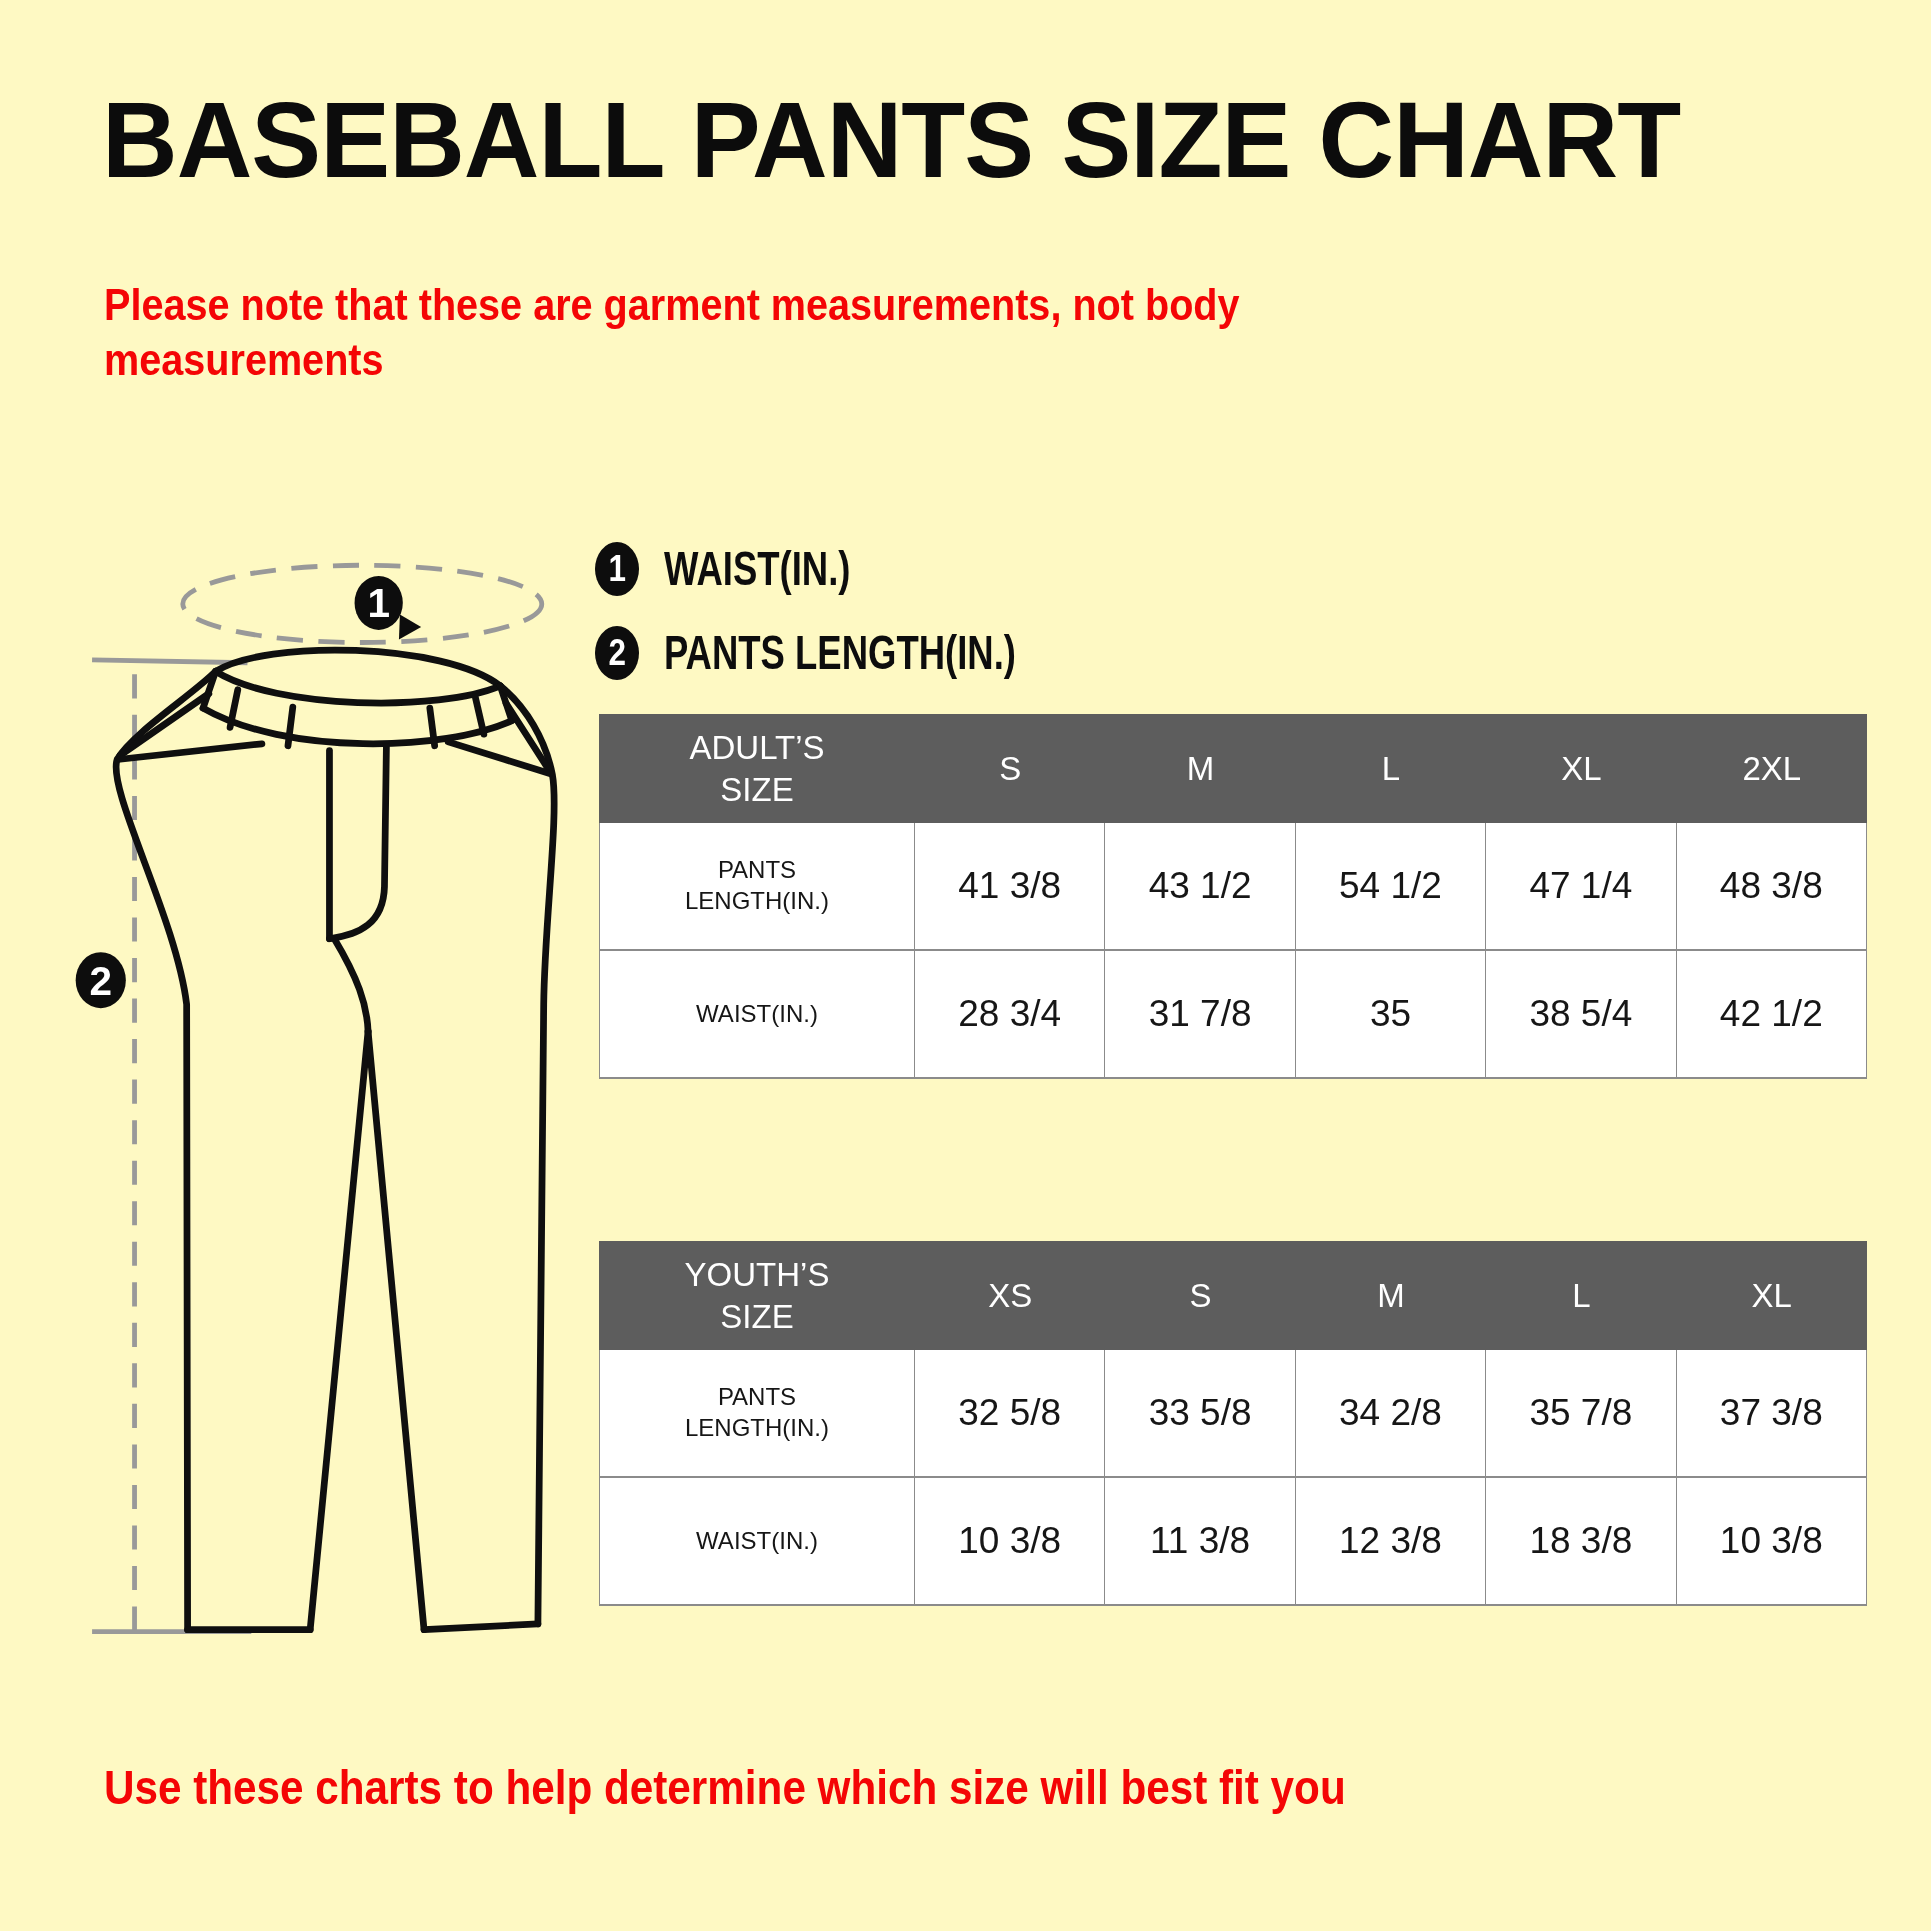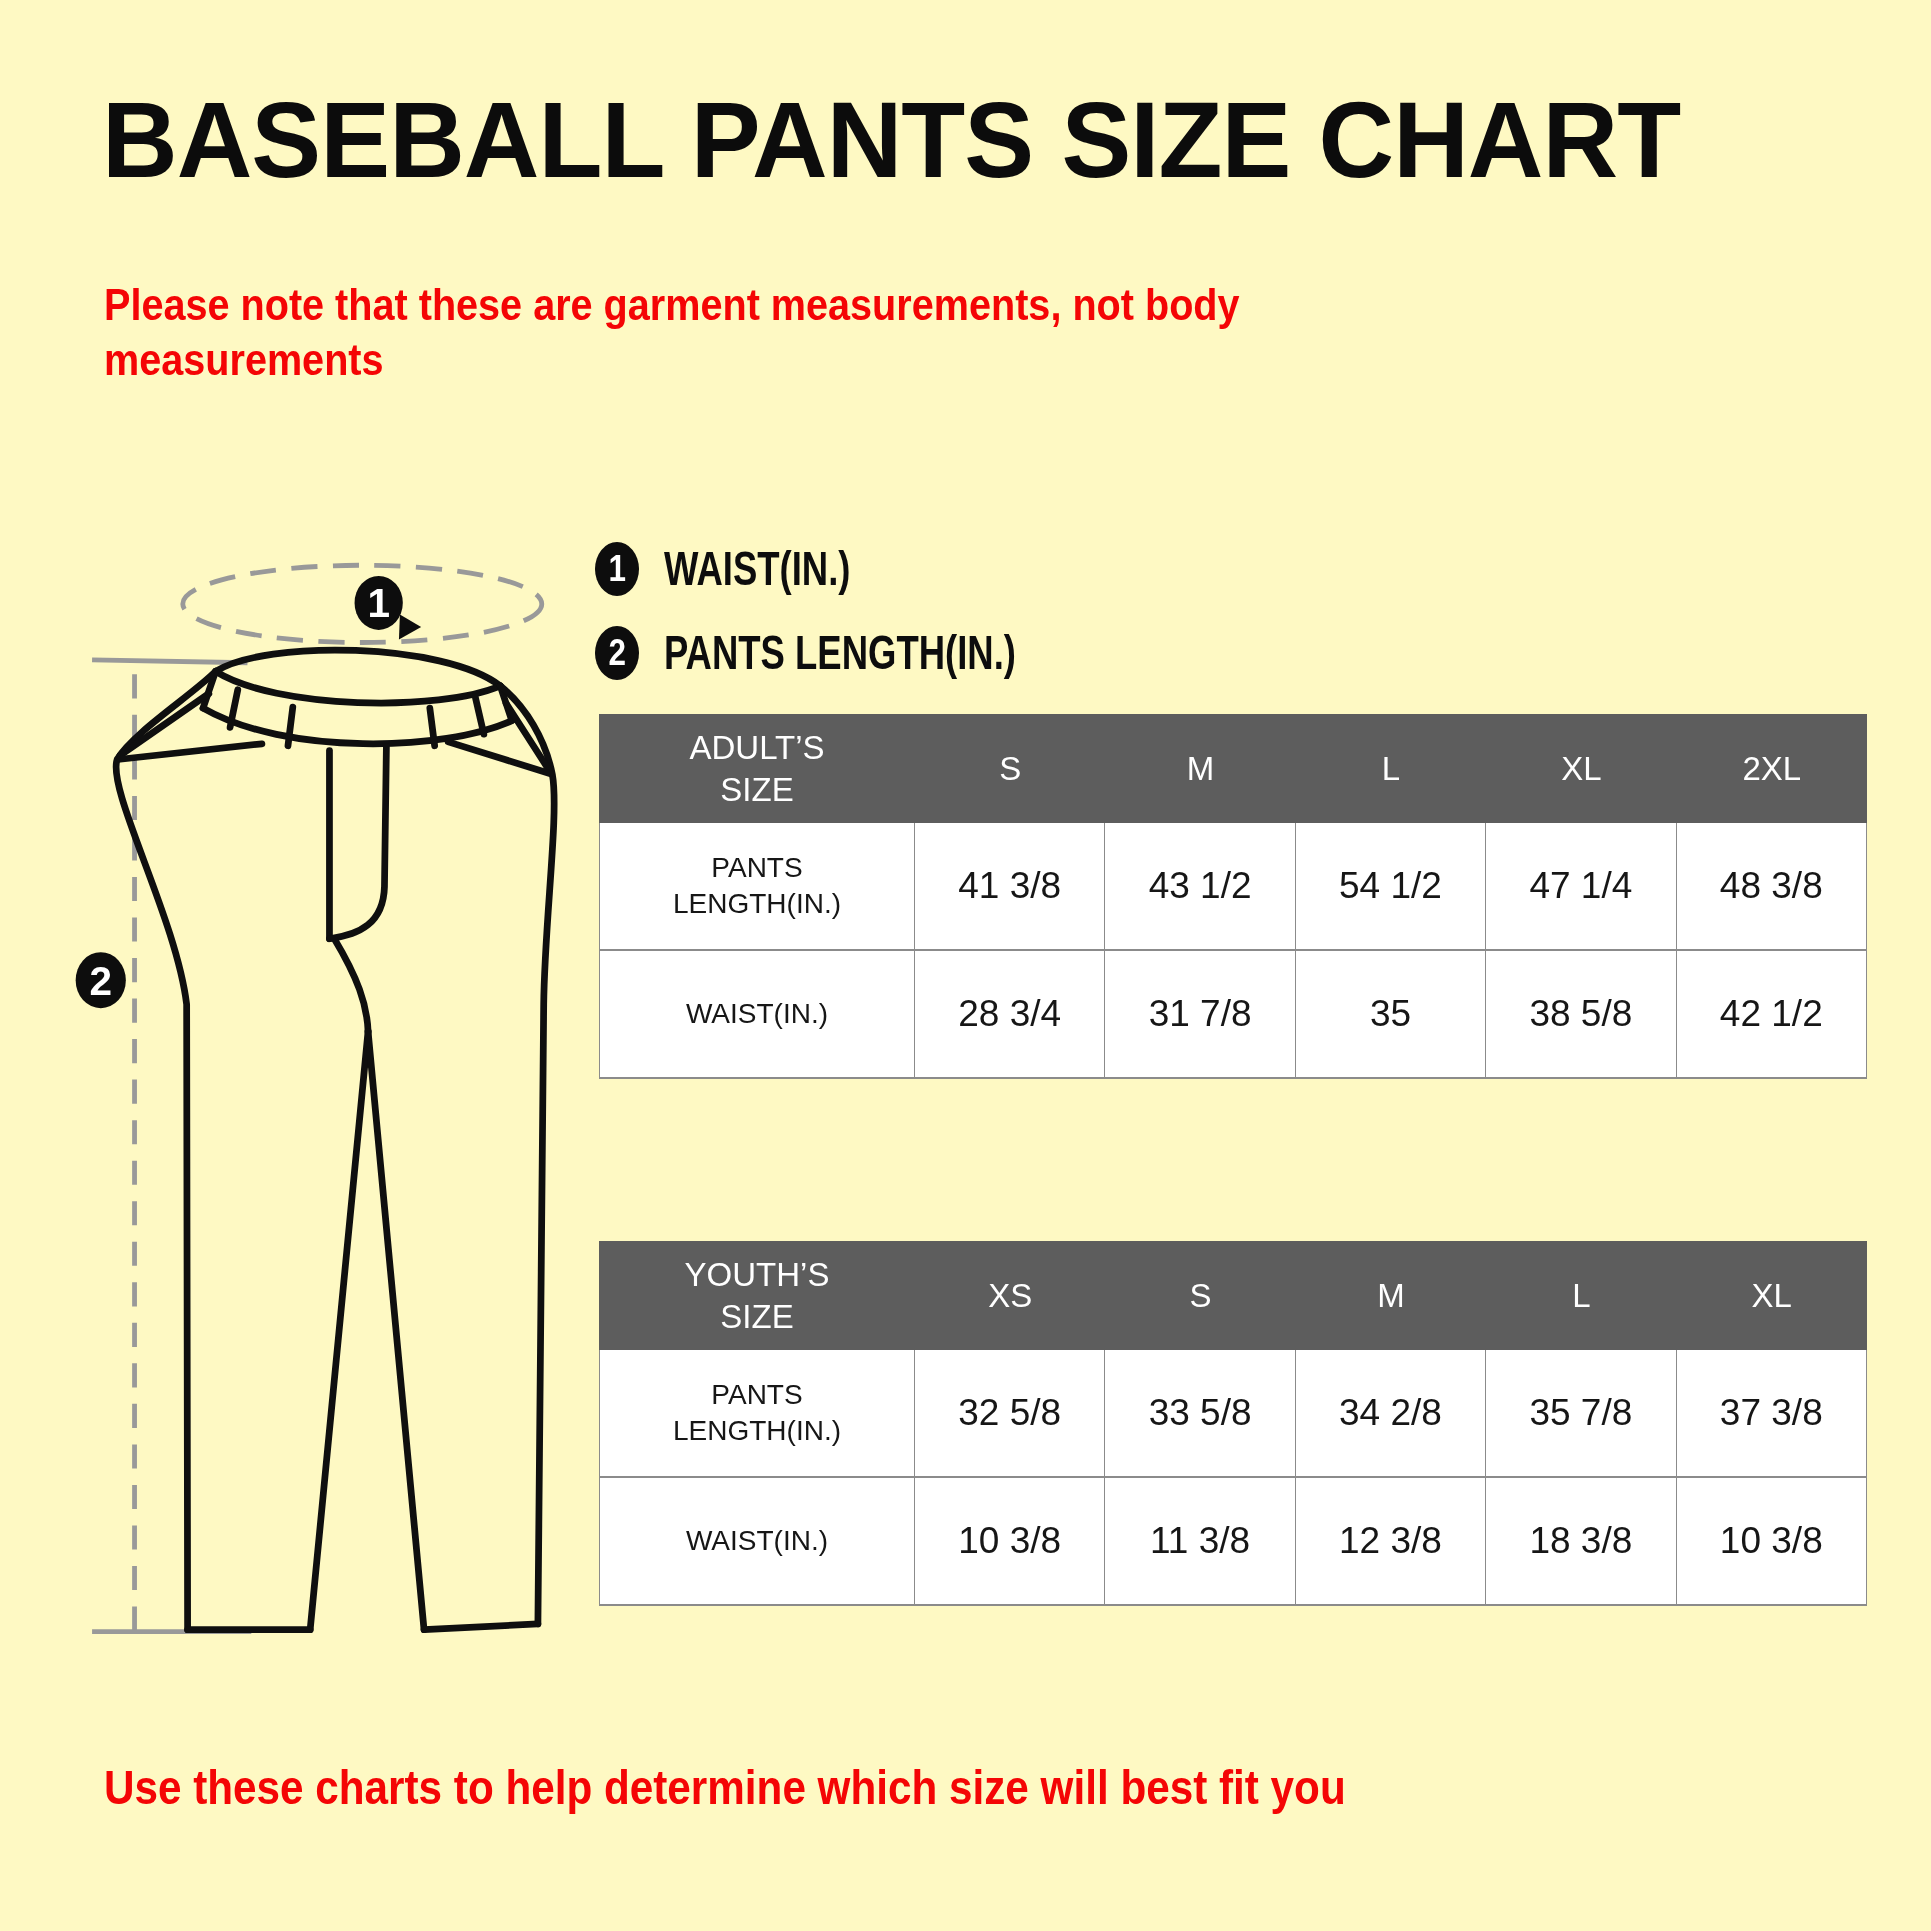--- a/index.html
+++ b/index.html
@@ -49,21 +49,21 @@
     background:#5d5d5d;color:#ffffff;font-weight:400;
     height:109px;font-size:33px;line-height:1.25;text-align:center;
     vertical-align:middle;white-space:pre-line;padding:0;
   }
   .size-table td{
     background:#ffffff;height:126px;text-align:center;vertical-align:middle;
     color:#161616;padding:0;white-space:pre-line;line-height:1.28;
     border-right:1.9px solid #8b8b8b;border-bottom:2.9px solid #8b8b8b;
   }
   .size-table td:first-child{border-left:1.9px solid #8b8b8b;}
-  .size-table .rowlabel{font-size:28px;}
+  .size-table .rowlabel{font-size:24px;}
   .size-table .val{font-size:37px;}
   
   .pants-diagram{position:absolute;left:39px;top:502px;}
 </style>
 </head>
 <body>
 
 <div class="canvas">
 
   <h1 class="page-title">BASEBALL PANTS SIZE CHART</h1>
@@ -166,21 +166,21 @@
         <td class="val">43 1/2</td>
         <td class="val">54 1/2</td>
         <td class="val">47 1/4</td>
         <td class="val">48 3/8</td>
       </tr>
       <tr>
         <td class="rowlabel">WAIST(IN.)</td>
         <td class="val">28 3/4</td>
         <td class="val">31 7/8</td>
         <td class="val">35</td>
-        <td class="val">38 5/8</td>
+        <td class="val">38 5/4</td>
         <td class="val">42 1/2</td>
       </tr>
     </tbody>
   </table>
 
   <table class="size-table youth">
     <colgroup>
         <col style="width:316px">
         <col>
         <col>

